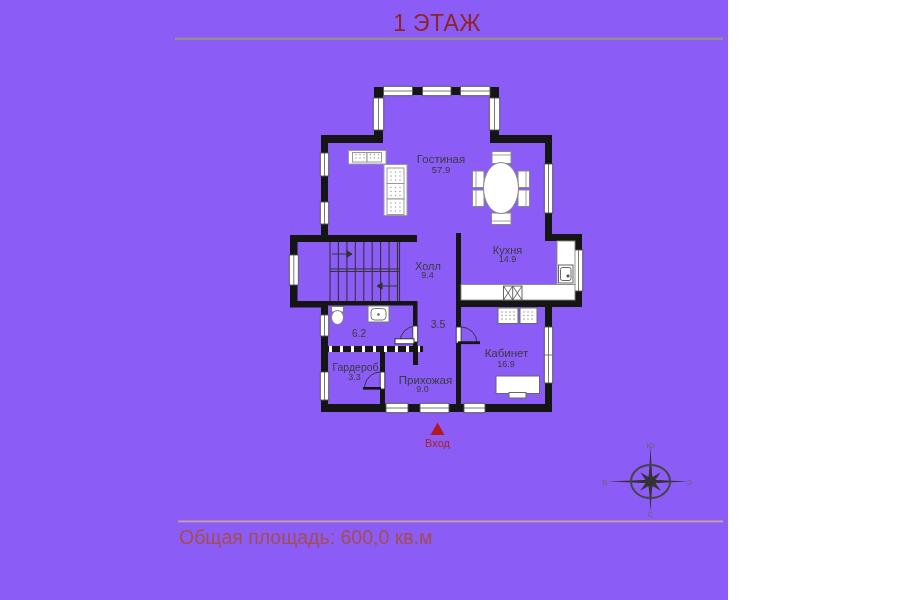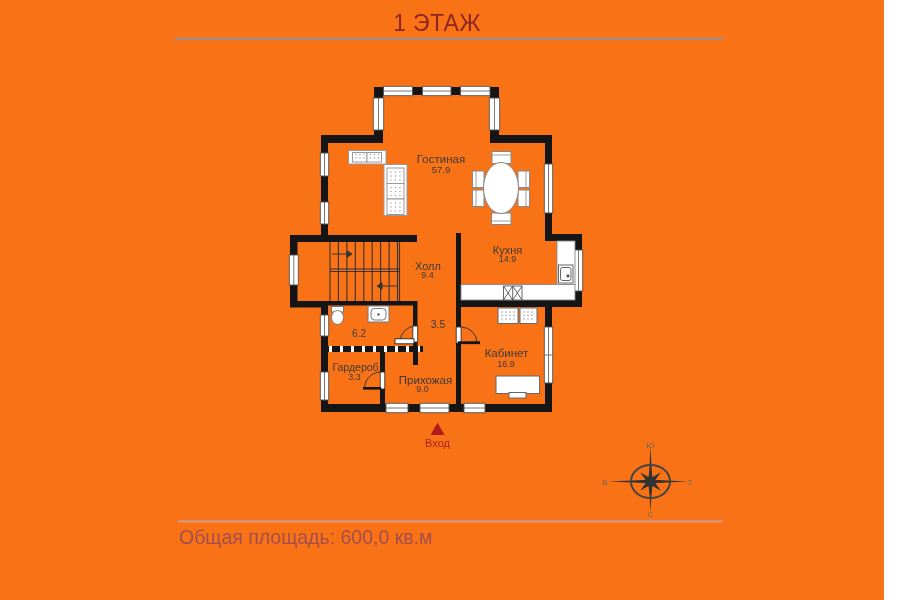--- a/index.html
+++ b/index.html
@@ -1,16 +1,16 @@
 <!DOCTYPE html>
 <html><head>
 <meta charset="utf-8">
 <style>
   html,body{margin:0;padding:0;background:#fff;}
-  #page{position:relative;width:884px;height:600px;background:#f97316;overflow:hidden;
+  #page{position:relative;width:728px;height:600px;background:#8b5cf6;overflow:hidden;
         font-family:"Liberation Sans",sans-serif;text-align:right;}
   svg{position:absolute;left:0;top:0;}
   text{font-family:"Liberation Sans",sans-serif;}
 </style>
 </head>
 <body>
 <div id="page">
 <svg width="900" height="600" viewBox="0 0 900 600">
 
 <text x="437" y="31" font-size="23" fill="#8d2525" text-anchor="middle" letter-spacing="0.3">1 ЭТАЖ</text>

